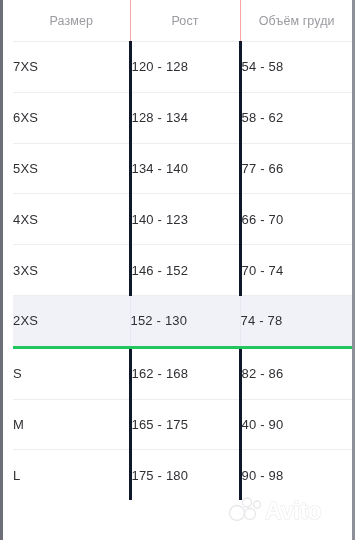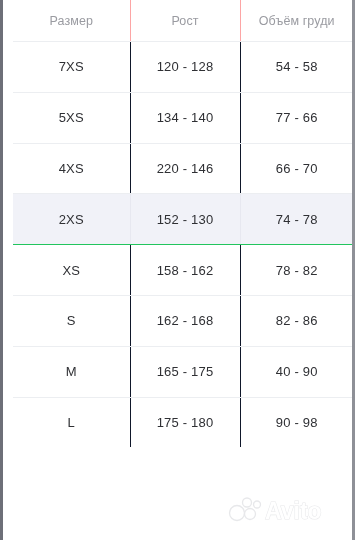--- a/index.html
+++ b/index.html
@@ -70,30 +70,29 @@
     background: #ffffff;
     border-bottom: 1px solid #eceef1;
   }
   thead th.col-div { border-left: 1px solid #fca5a5; }
 
   tbody td {
     height: 49.8px;
     padding: 0;
     font-size: 13px;
     color: #2f3034;
-    text-align: center;
     vertical-align: middle;
     letter-spacing: .2px;
     border-bottom: 1px solid #eceef1;
   }
-  tbody td.col-div { border-left: 1px solid #0f172a; }
+  tbody td.col-div { border-left: 3px solid #0f172a; }
 
   tbody tr.row-highlight td {
     background: #f1f2f8;
-    border-bottom: 1px solid #22c55e;
+    border-bottom: 3px solid #22c55e;
   }
   tbody tr.row-highlight td.col-div { border-left: 1px solid #e7e8f0; }
 
   tbody tr:last-child td { border-bottom: none; }
 
   
   .watermark {
     position: absolute;
     right: 6px;
     bottom: 12px;
@@ -128,38 +127,43 @@
           <th class="col-div">Объём груди</th>
         </tr>
       </thead>
       <tbody id="table-body">
           <tr>
             <td>7XS</td>
             <td class="col-div">120 - 128</td>
             <td class="col-div">54 - 58</td>
           </tr>
           <tr>
+            <td>6XS</td>
+            <td class="col-div">128 - 134</td>
+            <td class="col-div">58 - 62</td>
+          </tr>
+          <tr>
             <td>5XS</td>
             <td class="col-div">134 - 140</td>
             <td class="col-div">77 - 66</td>
           </tr>
           <tr>
             <td>4XS</td>
-            <td class="col-div">220 - 146</td>
+            <td class="col-div">140 - 123</td>
             <td class="col-div">66 - 70</td>
+          </tr>
+          <tr>
+            <td>3XS</td>
+            <td class="col-div">146 - 152</td>
+            <td class="col-div">70 - 74</td>
           </tr>
           <tr class="row-highlight">
             <td>2XS</td>
             <td class="col-div">152 - 130</td>
             <td class="col-div">74 - 78</td>
-          </tr>
-          <tr>
-            <td>XS</td>
-            <td class="col-div">158 - 162</td>
-            <td class="col-div">78 - 82</td>
           </tr>
           <tr>
             <td>S</td>
             <td class="col-div">162 - 168</td>
             <td class="col-div">82 - 86</td>
           </tr>
           <tr>
             <td>M</td>
             <td class="col-div">165 - 175</td>
             <td class="col-div">40 - 90</td>

